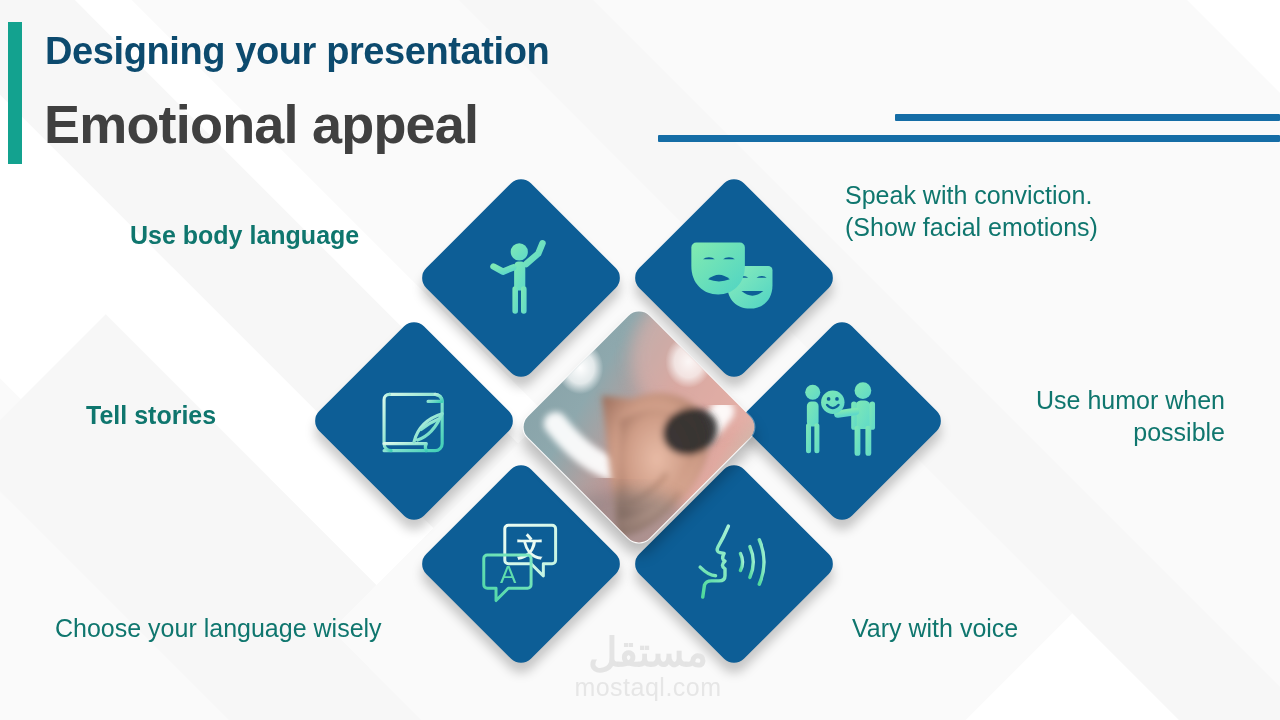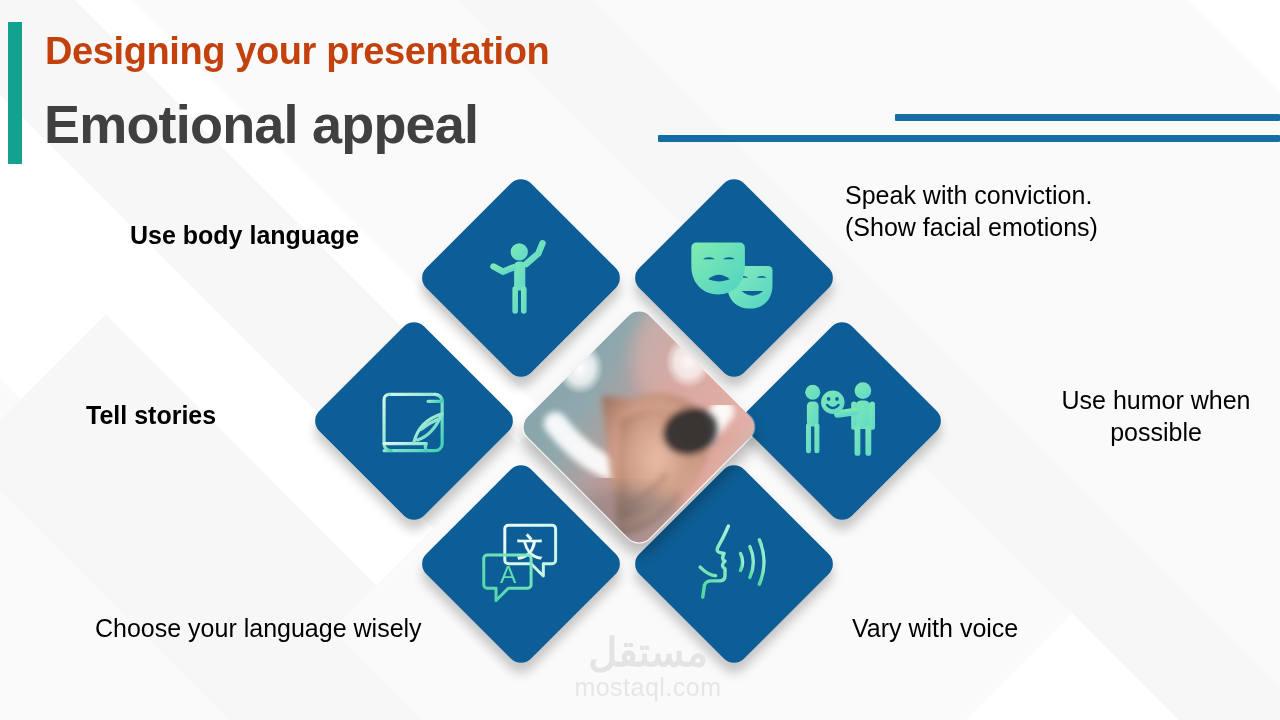--- a/index.html
+++ b/index.html
@@ -14,42 +14,42 @@
   .band.soft{background:#f7f7f7;}
   .band.softer{background:#fafafa;}
 
   
   .accent-bar{
     position:absolute;left:8px;top:22px;width:14px;height:142px;
     background:#13A28F;
   }
   .subtitle{
     position:absolute;left:45px;top:32px;
-    font-size:38px;font-weight:bold;color:#c2410c;
+    font-size:38px;font-weight:bold;color:#0c4a6e;
     letter-spacing:-0.4px;line-height:1.05;white-space:nowrap;
   }
   .title{
     position:absolute;left:44px;top:96px;
     font-size:54px;font-weight:bold;color:#404040;
     letter-spacing:-0.8px;line-height:1.05;white-space:nowrap;
   }
   .rule{position:absolute;height:7px;background:#156DA6;border-radius:1px;}
   .rule-top{left:895px;top:114px;right:0;}
   .rule-bottom{left:658px;top:135px;right:0;}
 
   
   .label{
-    position:absolute;color:#000000;font-size:25px;line-height:1.26;
+    position:absolute;color:#0f766e;font-size:25px;line-height:1.26;
     white-space:pre-line;
   }
   .lbl-body{left:130px;top:220px;font-weight:bold;}
   .lbl-speak{left:845px;top:180px;}
   .lbl-stories{left:86px;top:400px;font-weight:bold;}
-  .lbl-humor{left:1031px;top:385px;text-align:center;width:250px;}
-  .lbl-language{left:55px;top:613px;margin-left:40px;}
+  .lbl-humor{left:975px;top:385px;text-align:right;width:250px;}
+  .lbl-language{left:55px;top:613px;}
   .lbl-voice{left:852px;top:613px;}
 
   
   .diamond{
     position:absolute;width:148px;height:148px;
     background:#0D5E96;border-radius:14px;
     transform:rotate(45deg);
     box-shadow:7px 7px 11px rgba(0,0,0,0.21);
     display:flex;align-items:center;justify-content:center;
   }

